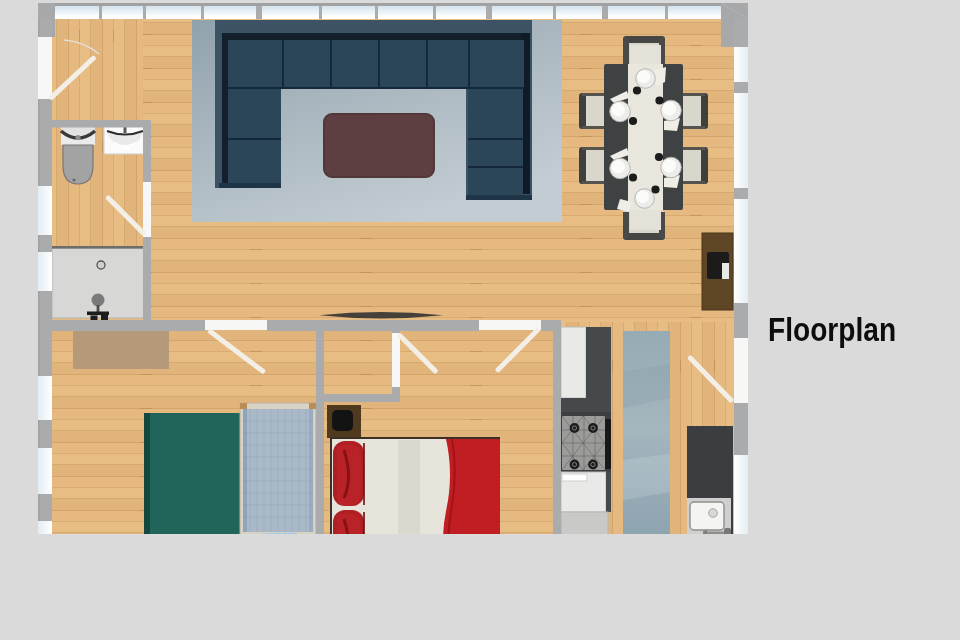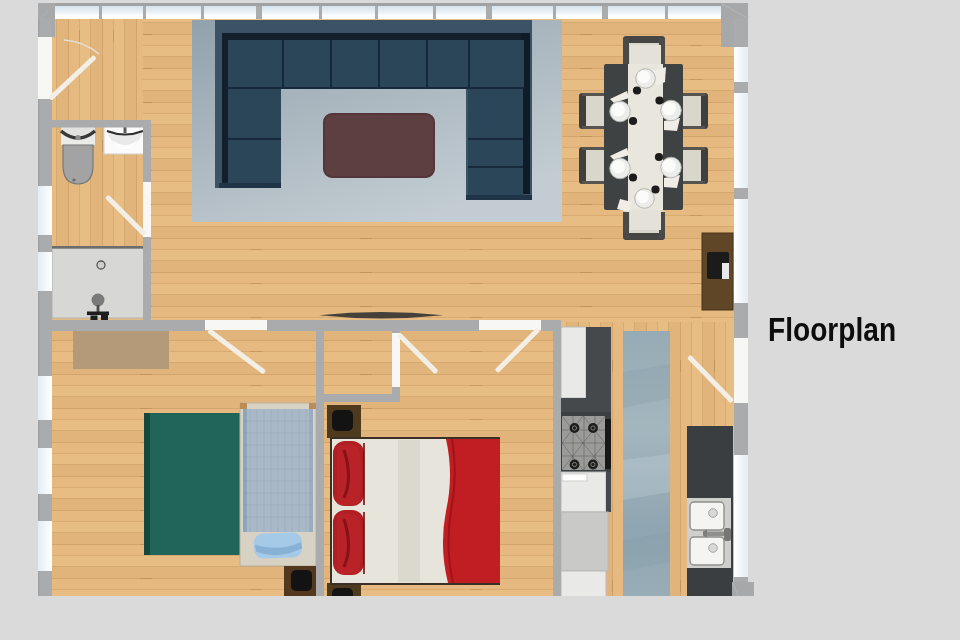--- a/index.html
+++ b/index.html
@@ -1,16 +1,16 @@
 <!DOCTYPE html>
 <html><head>
 <meta charset="utf-8">
 <style>
 html,body{margin:0;padding:0;background:#d9dad9;}
-#wrap{position:relative;width:960px;height:596px;overflow:hidden;font-family:"Liberation Sans",sans-serif;}
+#wrap{position:relative;width:960px;height:534px;overflow:hidden;font-family:"Liberation Sans",sans-serif;}
 </style>
 </head>
 <body>
 <div id="wrap">
 <svg width="960" height="640" viewBox="0 0 960 640">
 <defs>
 <pattern id="woodV" width="34" height="220" patternUnits="userSpaceOnUse">
   <rect width="34" height="220" fill="none"></rect>
   <rect x="0" y="0" width="1" height="220" fill="rgba(146,96,40,0.22)"></rect>
   <rect x="11" y="0" width="1" height="220" fill="rgba(146,96,40,0.15)"></rect>

